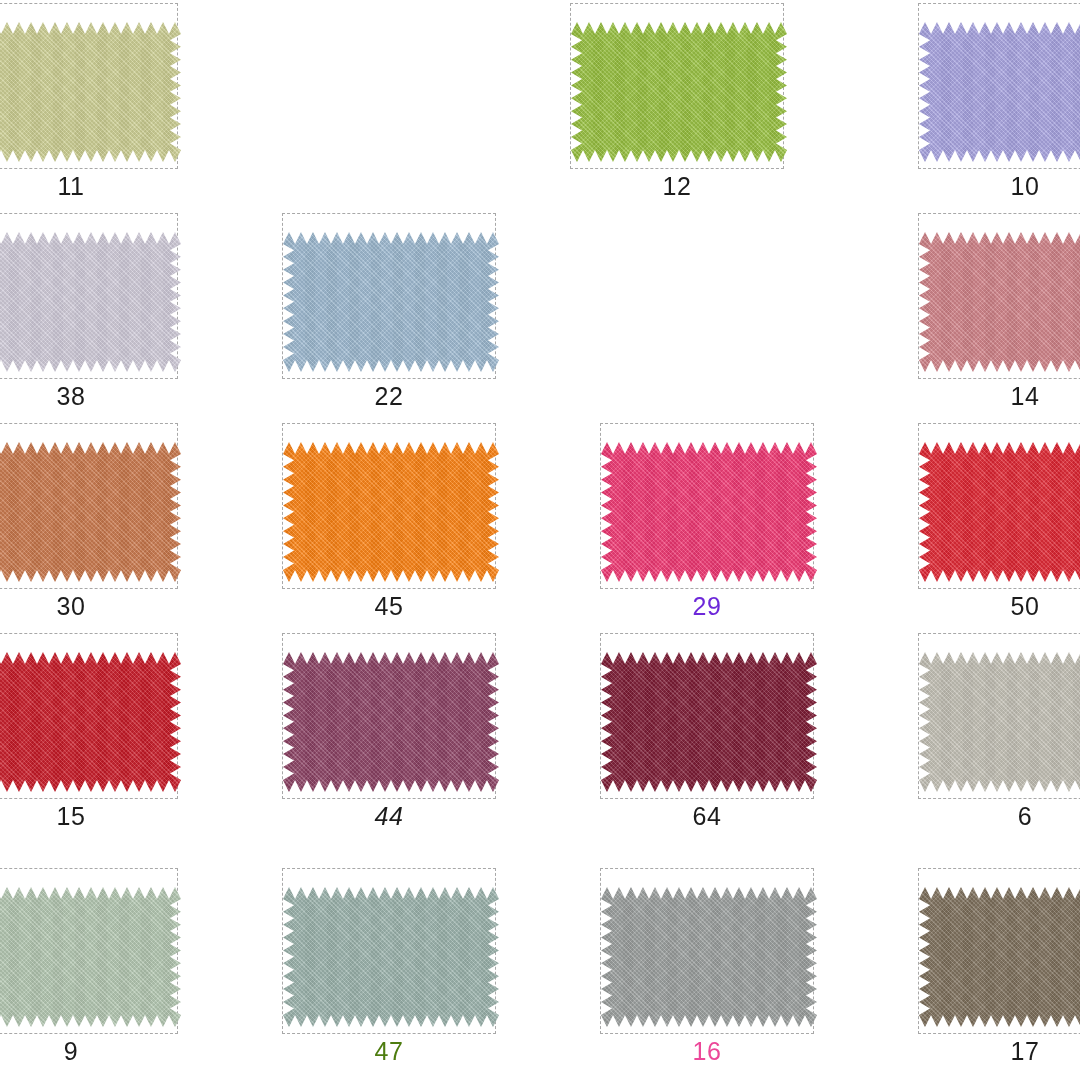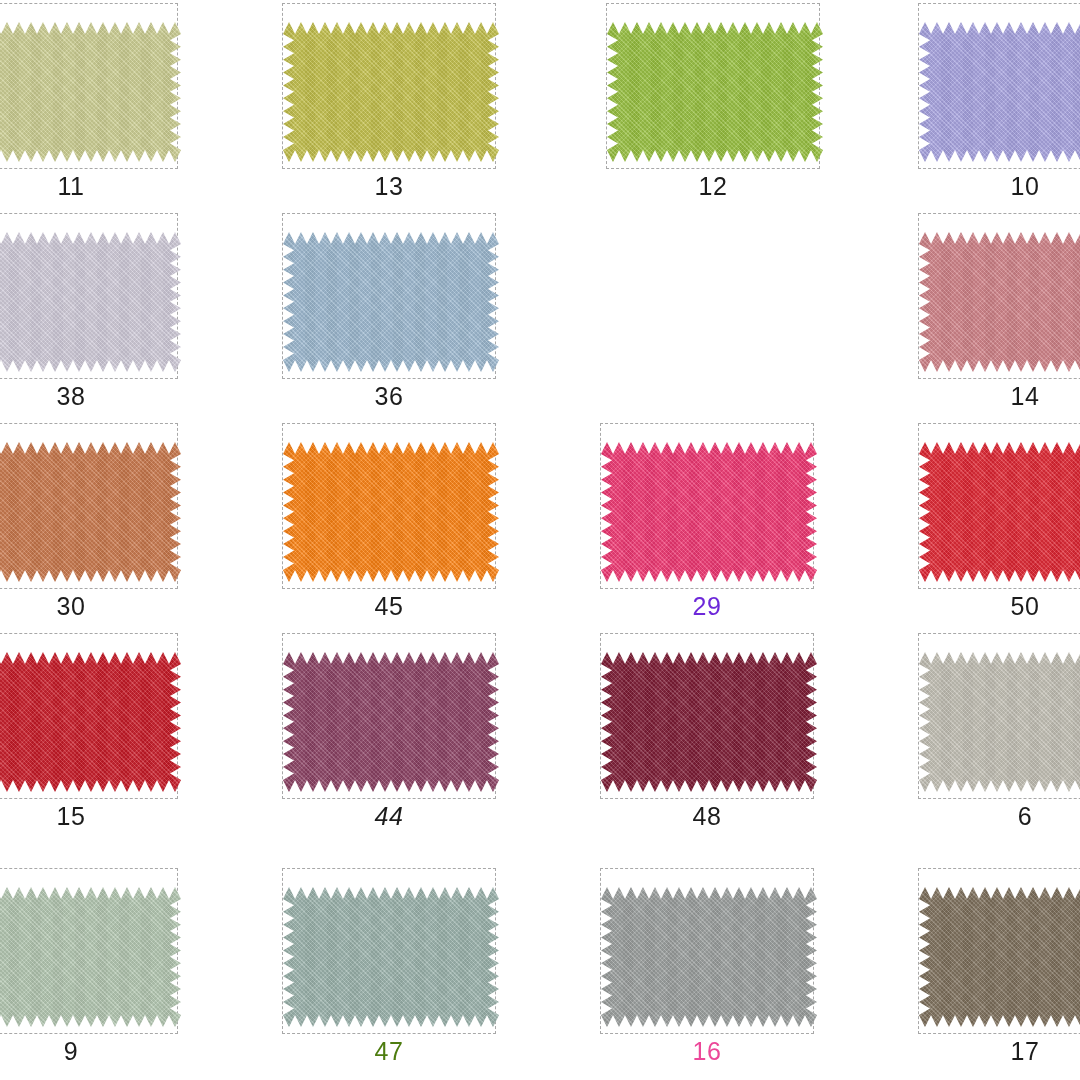--- a/index.html
+++ b/index.html
@@ -162,30 +162,21 @@
 <div id="swatch-grid">
     <div class="cell" style="left: -46px; top: 0px;">
       <div class="cell-box" style="border-color: rgb(168, 168, 168);">
         <div class="swatch-wrap">
           <div class="swatch-shadow"></div>
           <div class="swatch" style="background-color: rgb(204, 206, 146);"></div>
         </div>
       </div>
       <div class="cell-label" style="color: rgb(28, 28, 28);">11</div>
     </div>
-    <div class="cell" style="left: 272px; top: 0px;">
-      <div class="cell-box" style="border-color: rgb(168, 168, 168);">
-        <div class="swatch-wrap">
-          <div class="swatch-shadow"></div>
-          <div class="swatch" style="background-color: rgb(194, 191, 75);"></div>
-        </div>
-      </div>
-      <div class="cell-label" style="color: rgb(28, 28, 28);">13</div>
-    </div>
-    <div class="cell" style="left: 596px; top: 0px; text-decoration: underline;">
+    <div class="cell" style="left: 560px; top: 0px; text-decoration: underline;">
       <div class="cell-box" style="border-color: rgb(168, 168, 168);">
         <div class="swatch-wrap">
           <div class="swatch-shadow"></div>
           <div class="swatch" style="background-color: rgb(151, 192, 63);"></div>
         </div>
       </div>
       <div class="cell-label" style="color: rgb(28, 28, 28);">12</div>
     </div>
     <div class="cell" style="left: 908px; top: 0px;">
       <div class="cell-box" style="border-color: rgb(168, 168, 168);">
@@ -205,21 +196,21 @@
       </div>
       <div class="cell-label" style="color: rgb(28, 28, 28);">38</div>
     </div>
     <div class="cell" style="left: 272px; top: 210px;">
       <div class="cell-box" style="border-color: rgb(168, 168, 168);">
         <div class="swatch-wrap">
           <div class="swatch-shadow"></div>
           <div class="swatch" style="background-color: rgb(156, 184, 207);"></div>
         </div>
       </div>
-      <div class="cell-label" style="color: rgb(28, 28, 28);">36</div>
+      <div class="cell-label" style="color: rgb(28, 28, 28);">22</div>
     </div>
     <div class="cell" style="left: 908px; top: 210px;">
       <div class="cell-box" style="border-color: rgb(168, 168, 168);">
         <div class="swatch-wrap">
           <div class="swatch-shadow"></div>
           <div class="swatch" style="background-color: rgb(207, 129, 135);"></div>
         </div>
       </div>
       <div class="cell-label" style="color: rgb(28, 28, 28);">14</div>
     </div>
@@ -277,21 +268,21 @@
       </div>
       <div class="cell-label" style="color: rgb(28, 28, 28); font-style: italic;">44</div>
     </div>
     <div class="cell" style="left: 590px; top: 630px;">
       <div class="cell-box" style="border-color: rgb(168, 168, 168);">
         <div class="swatch-wrap">
           <div class="swatch-shadow"></div>
           <div class="swatch" style="background-color: rgb(125, 28, 53);"></div>
         </div>
       </div>
-      <div class="cell-label" style="color: rgb(28, 28, 28);">48</div>
+      <div class="cell-label" style="color: rgb(28, 28, 28);">64</div>
     </div>
     <div class="cell" style="left: 908px; top: 630px;">
       <div class="cell-box" style="border-color: rgb(168, 168, 168);">
         <div class="swatch-wrap">
           <div class="swatch-shadow"></div>
           <div class="swatch" style="background-color: rgb(194, 191, 180);"></div>
         </div>
       </div>
       <div class="cell-label" style="color: rgb(28, 28, 28);">6</div>
     </div>

